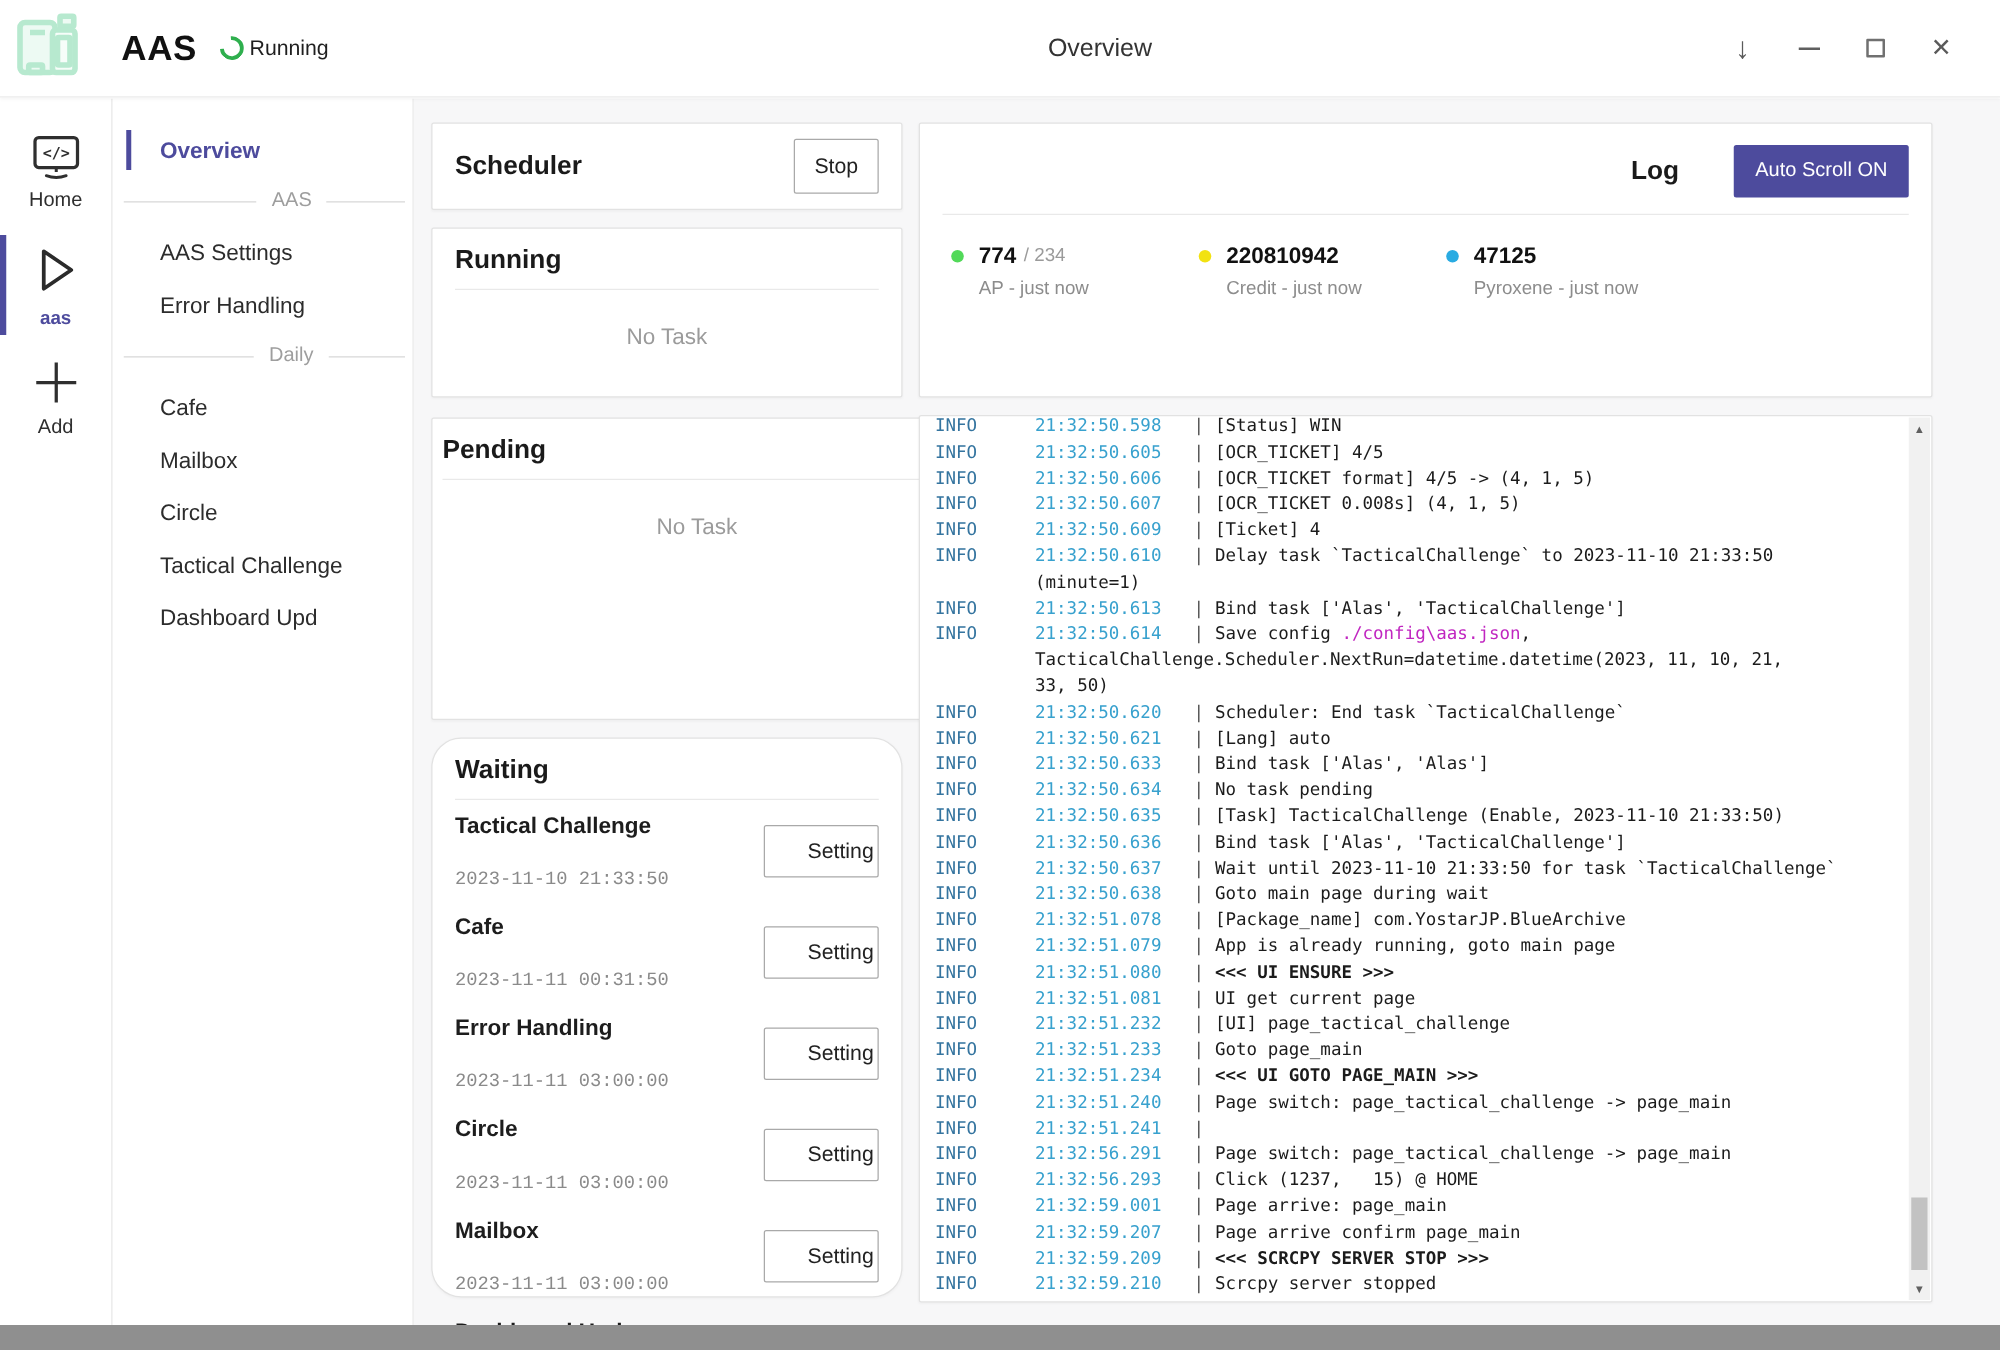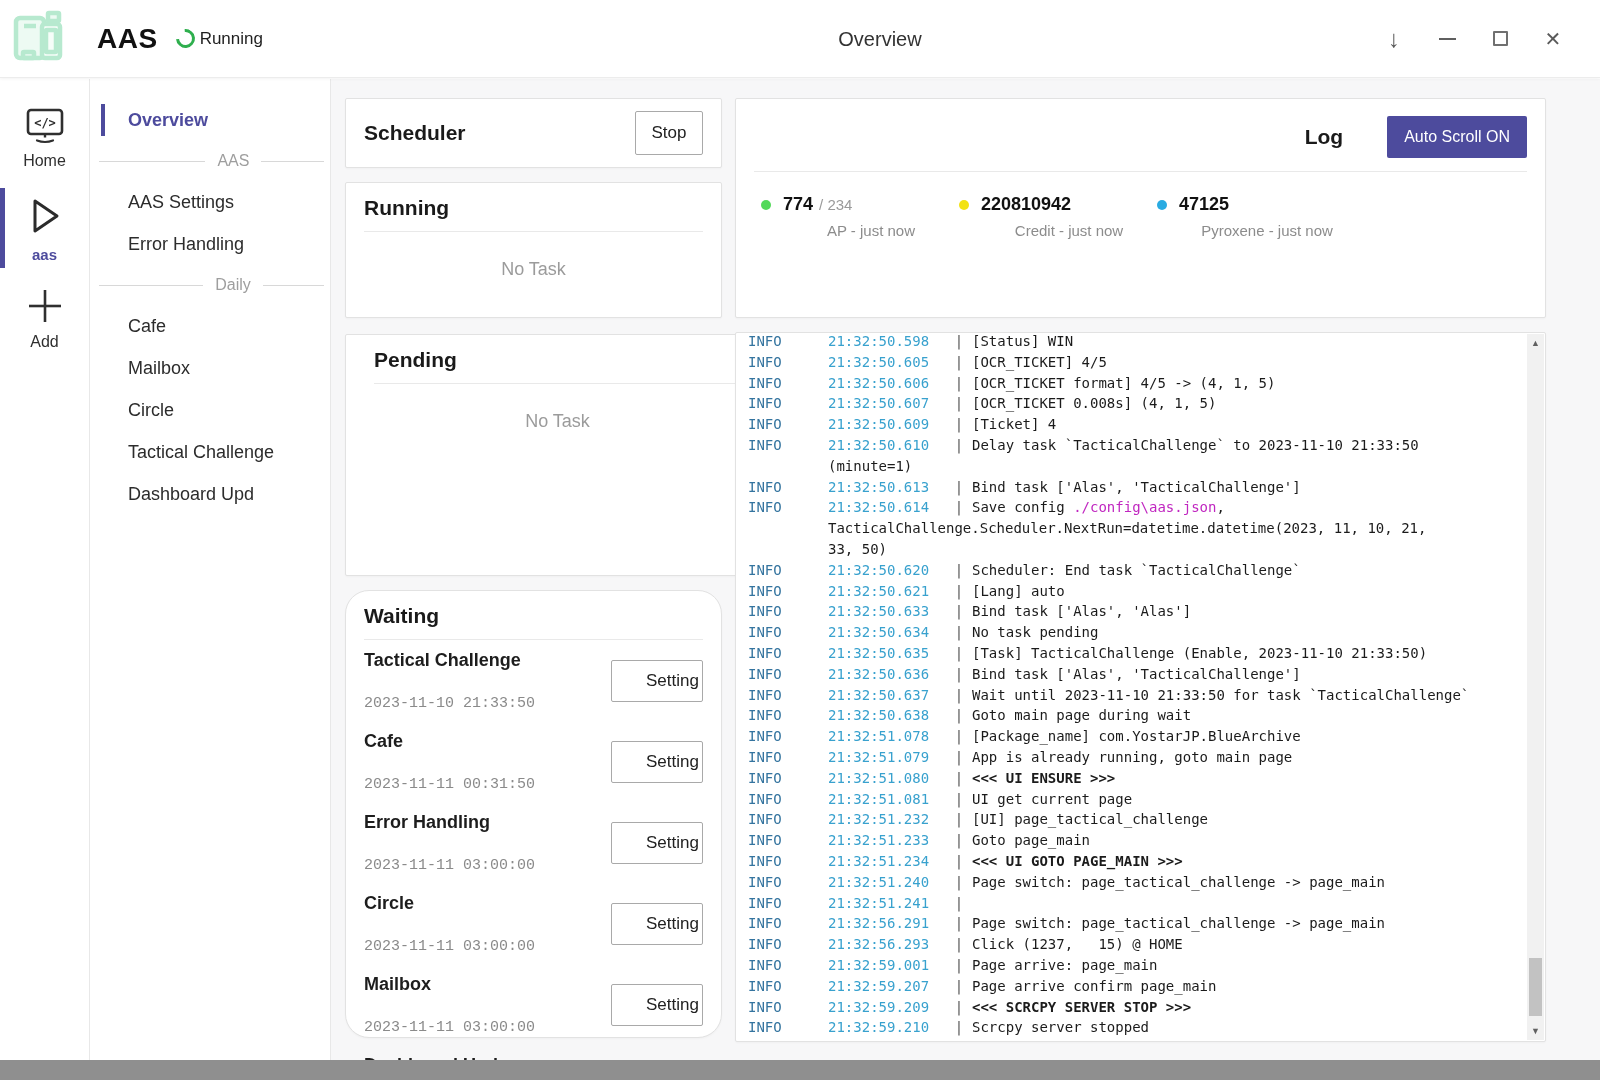--- a/index.html
+++ b/index.html
@@ -54,38 +54,38 @@
   .main { position:absolute; top:79px; left:331px; right:0; bottom:20px; background:#f7f7f8; }
   .panel { position:absolute; background:#fff; border:1px solid #e2e2e2; border-radius:2px;
            box-shadow:0 1px 2px rgba(0,0,0,.03); }
   .panel-title { font-size:21px; font-weight:600; color:#1a1a1a; }
   .hr { border-top:1px solid #e9e9e9; margin-top:11px; }
   .empty-text { text-align:center; color:#9b9b9b; font-size:18px; margin-top:27px; }
 
   .scheduler { left:14px; top:19px; width:377px; height:70px; display:flex; align-items:center;
                justify-content:space-between; padding:0 18px; }
   .running  { left:14px; top:103px; width:377px; height:136px; padding:13px 18px 0; }
-  .pending  { left:14px; top:255px; width:425px; height:242px; padding:13px 28px 0; }
+  .pending  { left:14px; top:255px; width:425px; height:242px; padding:13px 8px 0; }
   .waiting  { left:14px; top:511px; width:377px; height:448px; padding:13px 18px 0;border-radius:24px; }
 
   .btn { background:#fff; border:1px solid #a9a9a9; border-radius:2px; font-size:17px; color:#222;
          font-family:inherit; cursor:pointer; }
   .stop-btn { width:68px; height:44px; }
   .setting-btn { width:92px; height:42px; flex:none;padding-left:31px; }
 
   .task-row { display:flex; justify-content:space-between; align-items:center; padding:10px 0 9px; }
   .task-name { font-size:18px; font-weight:700; color:#1d1d1d; }
   .task-time { font-size:15px; color:#8a8a8a; margin-top:24px;font-family:Liberation Mono, monospace; }
 
   
   .log-head { left:404px; top:19px; width:811px; height:220px; padding:15px 18px 0; }
   .log-head-row { display:flex; align-items:center; justify-content:flex-end; height:46px;gap:44px; }
   .accent-btn { background:var(--accent,#4d4b9d); color:#fff; border:none; border-radius:2px;
                 font-size:16px; padding:12px 17px; font-family:inherit; cursor:pointer; }
-  .stats { display:flex; margin-top:22px; padding-left:7px;text-align:center; }
+  .stats { display:flex; margin-top:22px; padding-left:7px; }
   .stat { width:198px; }
   .stat-top { display:flex; align-items:center; }
   .dot { width:10px; height:10px; border-radius:50%; background:#ccc; margin-right:12px; flex:none; }
   .stat-val { font-size:18px; font-weight:700; color:#111; }
   .stat-sec { font-size:15px; color:#9a9a9a; margin-left:6px; }
   .stat-sec:empty { margin-left:0; }
   .stat-lbl { font-size:15px; color:#8c8c8c; margin-top:7px; margin-left:22px; }
 
   .log-body { left:404px; top:253px; width:811px; height:710px; padding:8px 30px 6px 12px; overflow:hidden; }
   .log-lines { font-family:"DejaVu Sans Mono", monospace; font-size:14px; line-height:20.8px;

